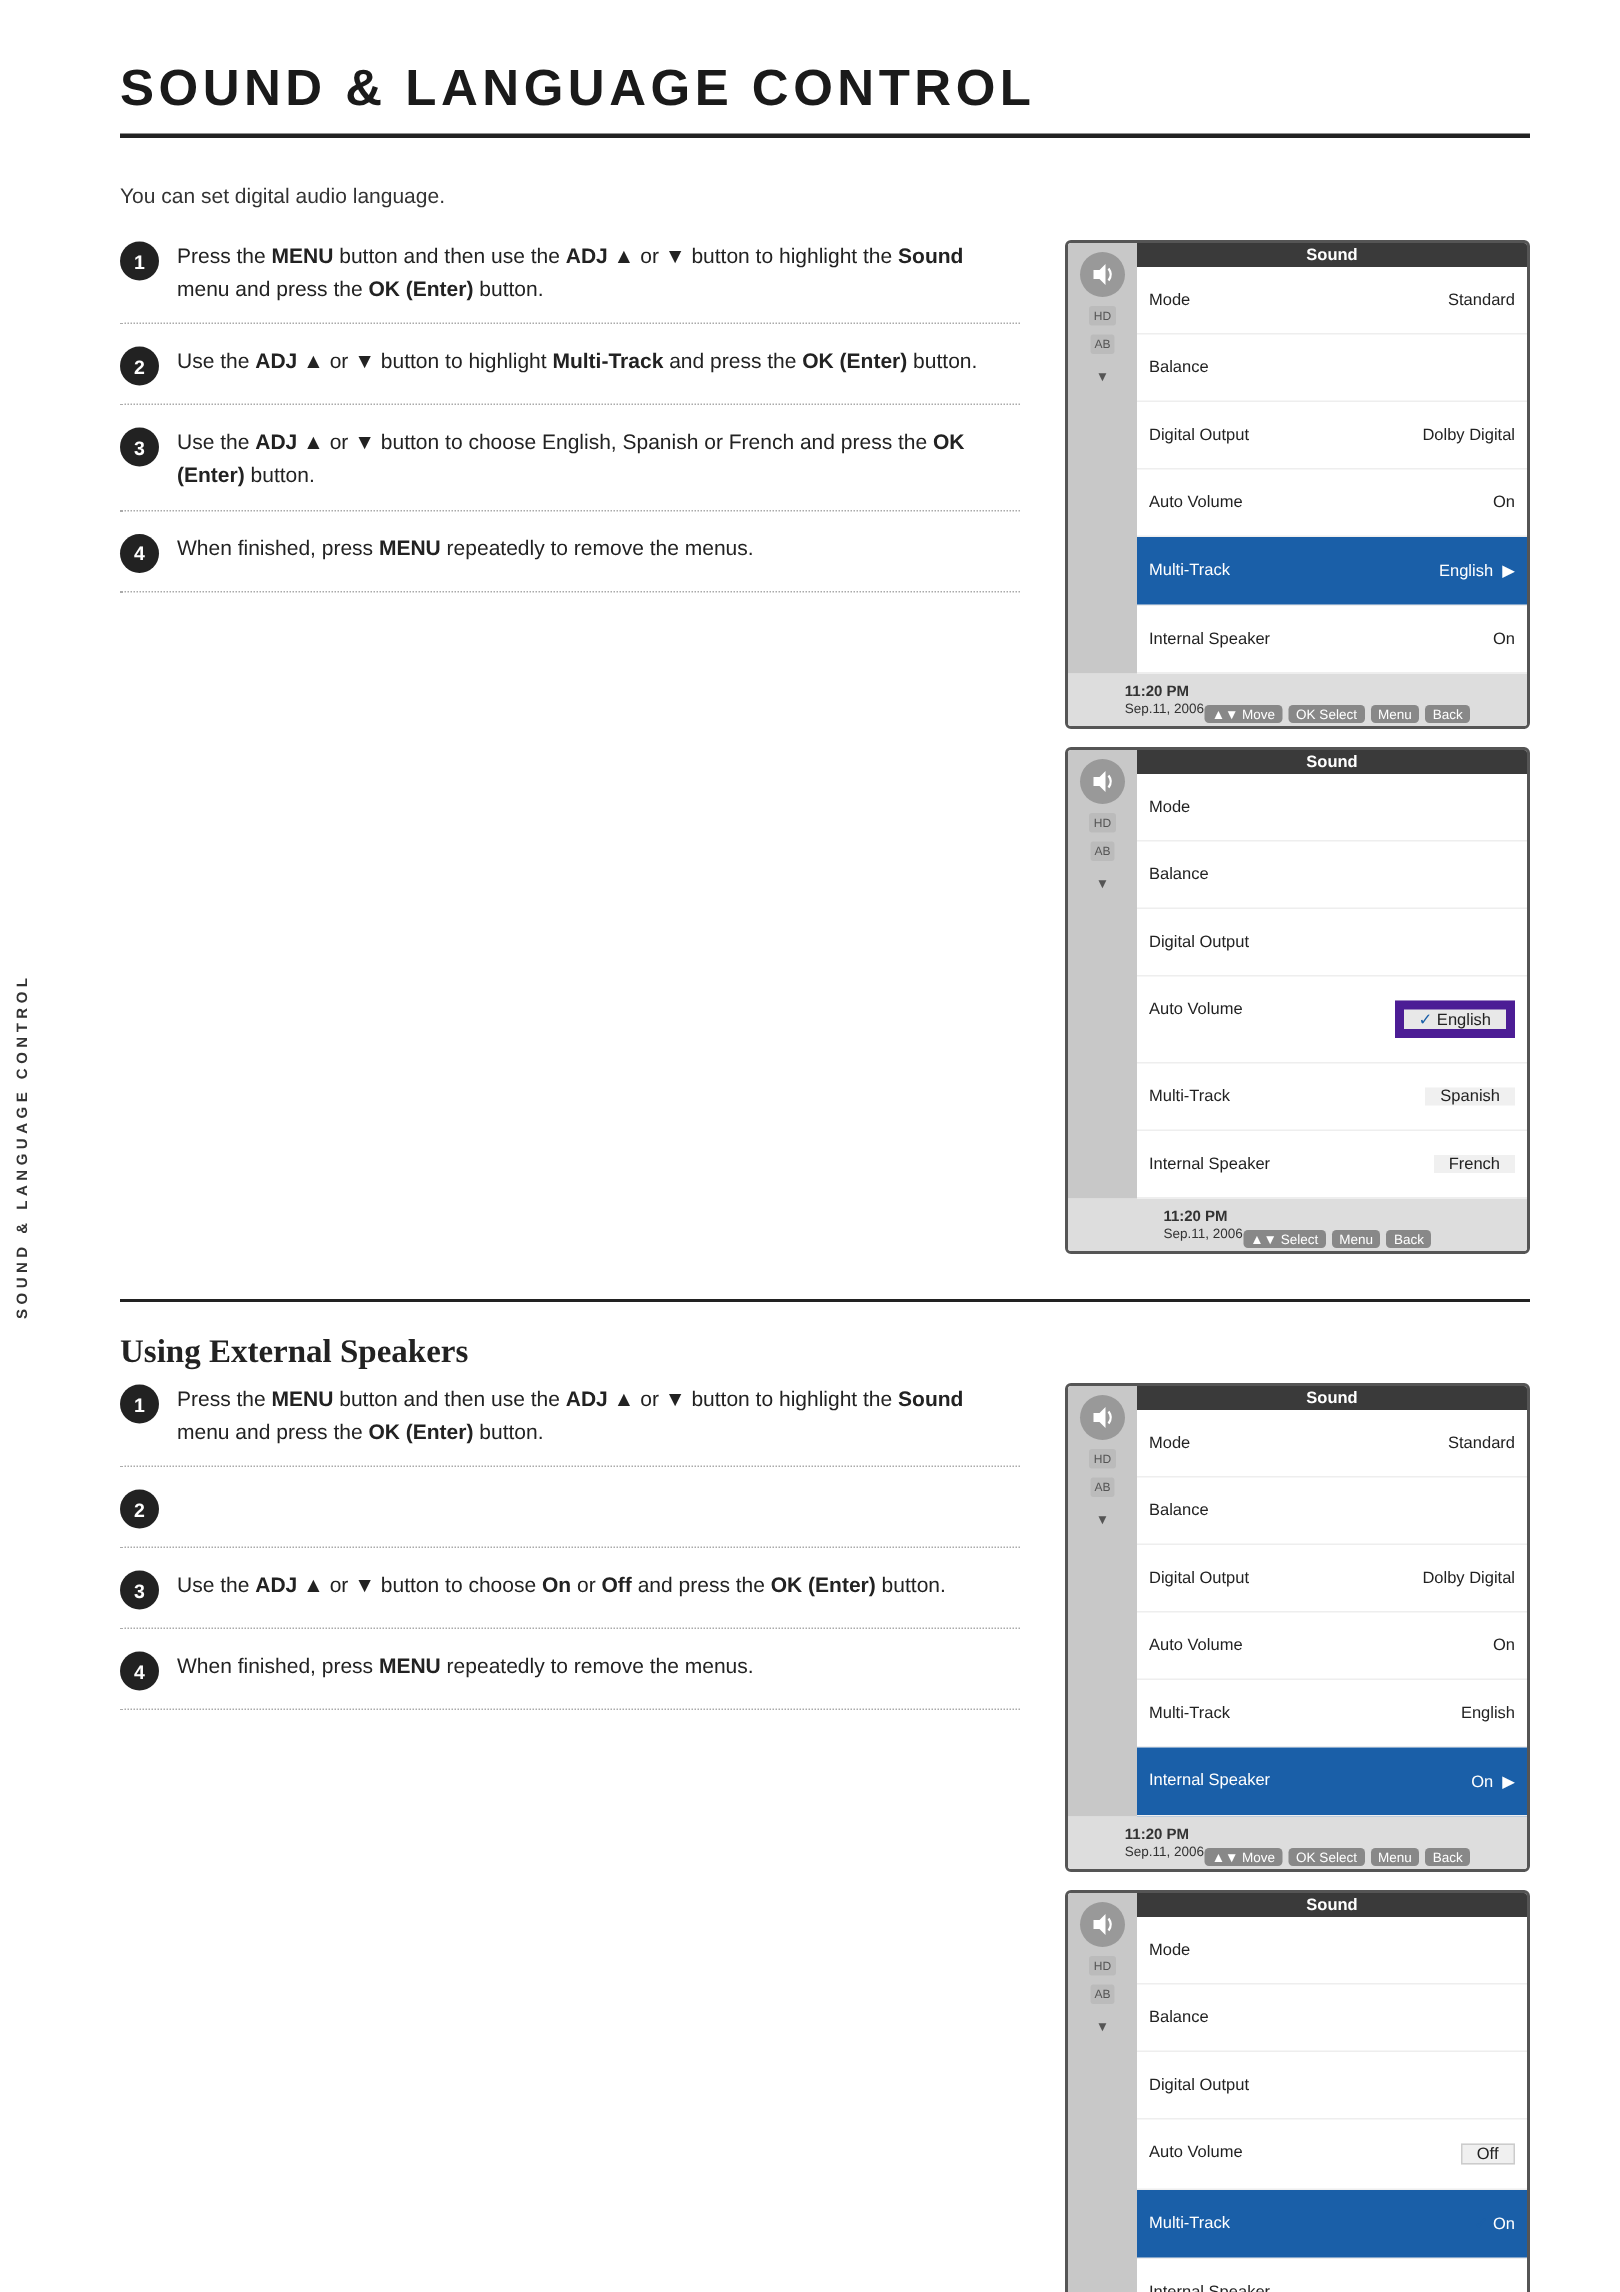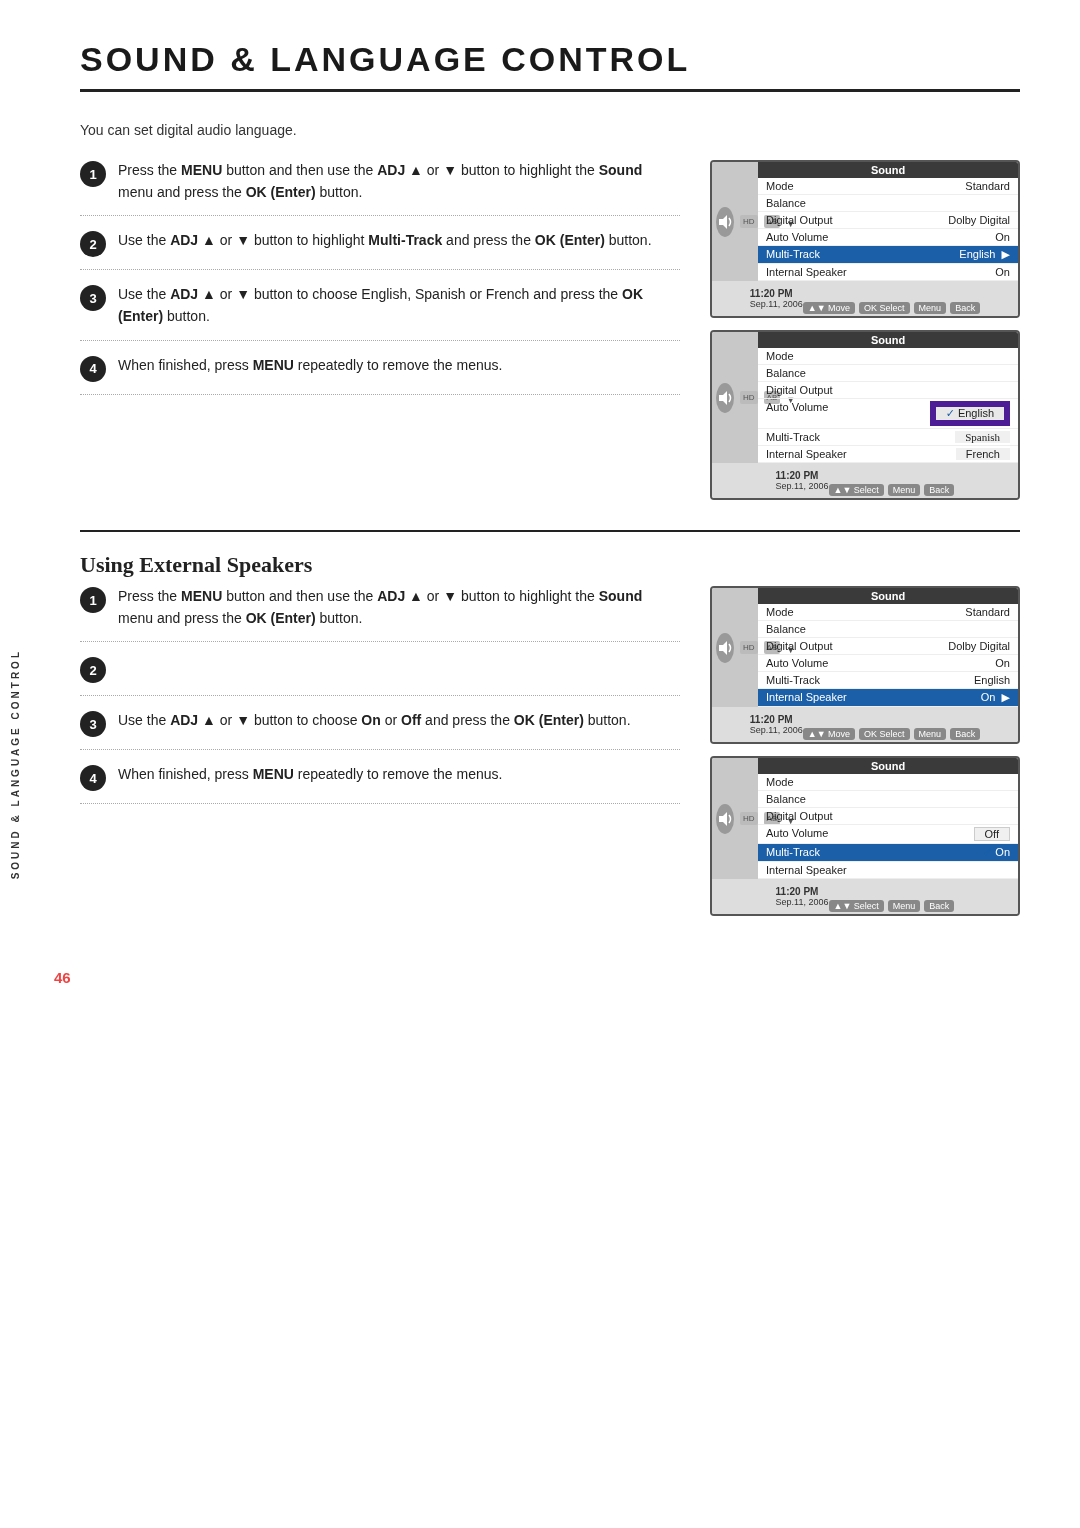--- a/index.html
+++ b/index.html
@@ -111,35 +111,35 @@
     }
 
     .tv-screen-inner {
       display: flex;
     }
 
     .tv-left-panel {
       width: 46px;
       background: #c8c8c8;
       display: flex;
-      flex-direction: row;
+      flex-direction: column;
       align-items: center;
       padding: 6px 4px;
       gap: 6px;
     }
 
     .tv-menu {
       flex: 1;
       padding: 0;
     }
 
     .tv-menu-row {
       display: flex;
       justify-content: space-between;
-      padding: 2px 8px;
+      padding: 16px 8px;
       font-size: 11px;
       border-bottom: 1px solid #eee;
     }
 
     .tv-menu-row.highlighted {
       background: #1a5fa8;
       color: #fff;
     }
 
     .tv-menu-row-label {
@@ -358,21 +358,21 @@
                 <span class="tv-menu-row-label">Digital Output</span>
               </div>
               <div class="tv-menu-row">
                 <span class="tv-menu-row-label">Auto Volume</span>
                 <span class="tv-menu-row-value" style="background:#e8e8e8;padding:0 10px;border:6px solid #4c1d95;">
                   <span style="color:#1a5fa8;">✓</span> English
                 </span>
               </div>
               <div class="tv-menu-row">
                 <span class="tv-menu-row-label">Multi-Track</span>
-                <span class="tv-menu-row-value" style="padding:0 10px;background:#f0f0f0;font-family:Liberation Serif, serif;">Spanish</span>
+                <span class="tv-menu-row-value" style="padding:0 10px;background:#f0f0f0;">Spanish</span>
               </div>
               <div class="tv-menu-row">
                 <span class="tv-menu-row-label">Internal Speaker</span>
                 <span class="tv-menu-row-value" style="padding:0 10px;background:#f0f0f0;">French</span>
               </div>
             </div>
           </div>
           <div class="tv-footer">
             <div>
               <div class="tv-footer-time">11:20 PM</div>

